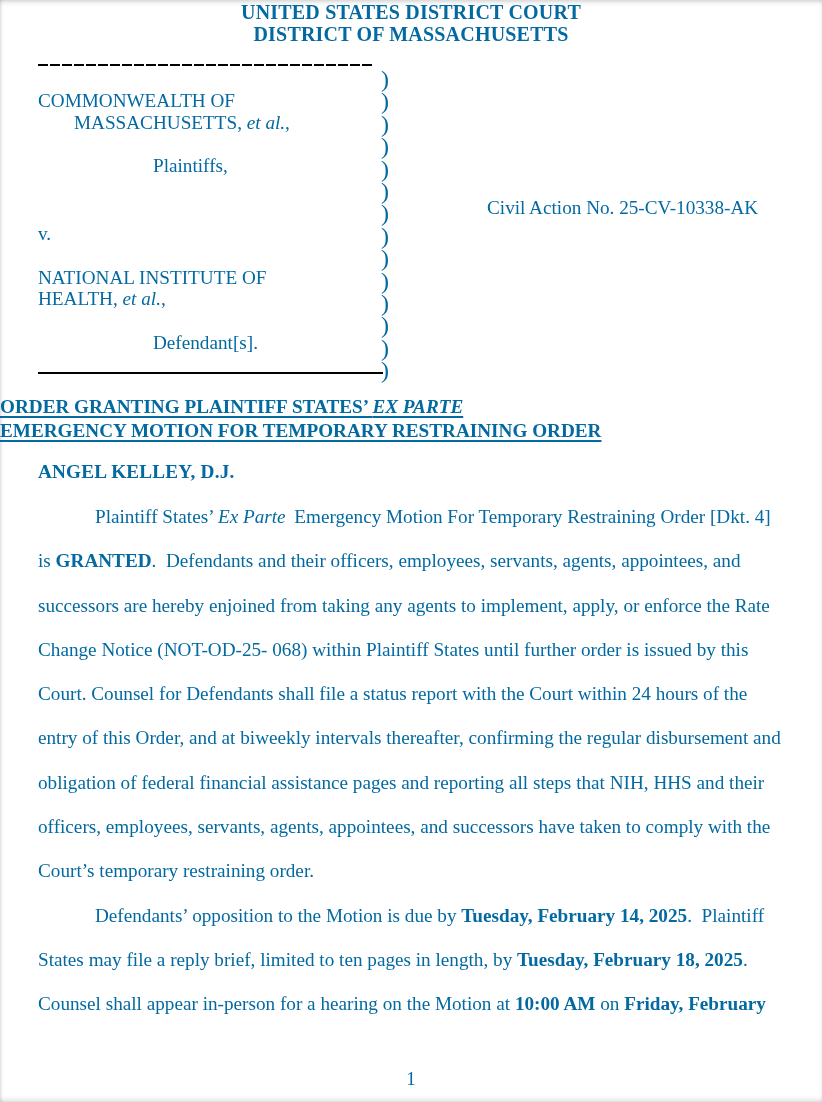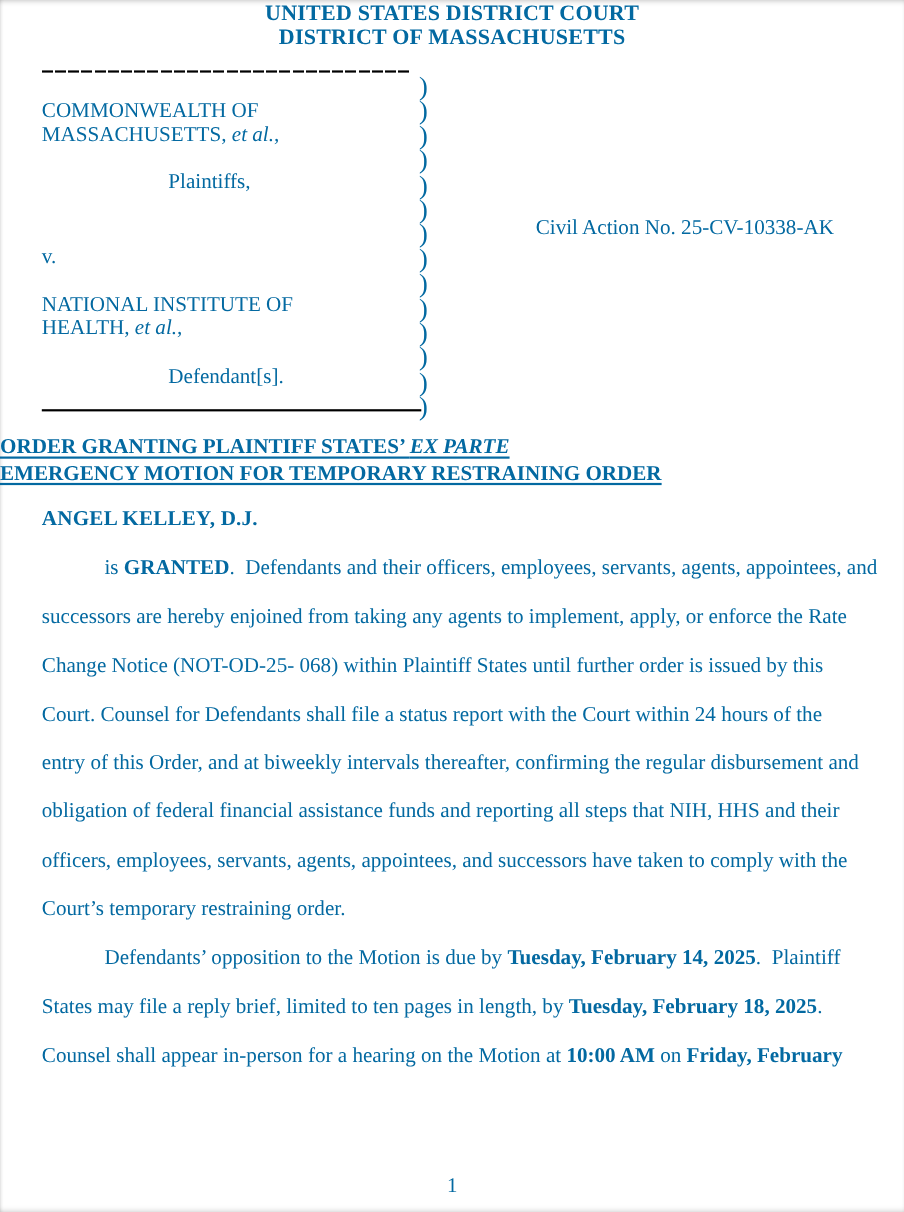--- a/index.html
+++ b/index.html
@@ -32,21 +32,21 @@
     position:absolute; left:38px; top:372px; width:345px; height:1.8px;
     background:#000;
   }
   .paren-col {
     position:absolute; left:381px; top:68px;
     font-size:24px; line-height:22.4px;
   }
   .cap-text { position:absolute; left:38px; line-height:22.4px; white-space:pre; }
   .cap-indent { left:153px; }
   #cap-plf1 { top:90px; }
-  #cap-plf2 { top:112px; }
+  #cap-plf2 { top:112px;margin-left:36px; }
   #cap-plaintiffs { top:155px; }
   #cap-v { top:223px; }
   #cap-def1 { top:267px; }
   #cap-def2 { top:288px; }
   #cap-defendants { top:332px; }
   #civil-action { position:absolute; left:443px; top:197px; line-height:22.4px; white-space:pre;margin-left:44px; }
 
   
   #order-title {
     position:absolute; top:395px; left:0; width:100%;
@@ -131,26 +131,27 @@
 
   <section id="order-title">
       <div class="line"><span class="s-b">ORDER GRANTING PLAINTIFF STATES’ </span><span class="s-b s-i">EX PARTE</span></div>
       <div class="line"><span class="s-b">EMERGENCY MOTION FOR TEMPORARY RESTRAINING ORDER</span></div>
     </section>
 
   <div id="judge">ANGEL KELLEY, D.J.</div>
 
   <section id="body-text">
     <div class="para">
+        <div class="line"><span>Plaintiff States’ </span><span class="s-i">Ex Parte</span><span>  Emergency Motion For Temporary Restraining Order [Dkt. 4]</span></div>
         <div class="line"><span>is </span><span class="s-b">GRANTED</span><span>.  Defendants and their officers, employees, servants, agents, appointees, and</span></div>
         <div class="line"><span>successors are hereby enjoined from taking any agents to implement, apply, or enforce the Rate</span></div>
         <div class="line"><span>Change Notice (NOT-OD-25- 068) within Plaintiff States until further order is issued by this</span></div>
         <div class="line"><span>Court. Counsel for Defendants shall file a status report with the Court within 24 hours of the</span></div>
         <div class="line"><span>entry of this Order, and at biweekly intervals thereafter, confirming the regular disbursement and</span></div>
-        <div class="line"><span>obligation of federal financial assistance funds and reporting all steps that NIH, HHS and their</span></div>
+        <div class="line"><span>obligation of federal financial assistance pages and reporting all steps that NIH, HHS and their</span></div>
         <div class="line"><span>officers, employees, servants, agents, appointees, and successors have taken to comply with the</span></div>
         <div class="line"><span>Court’s temporary restraining order.</span></div>
       </div>
     <div class="para">
         <div class="line"><span>Defendants’ opposition to the Motion is due by </span><span class="s-b">Tuesday, February 14, 2025</span><span>.  Plaintiff</span></div>
         <div class="line"><span>States may file a reply brief, limited to ten pages in length, by </span><span class="s-b">Tuesday, February 18, 2025</span><span>.</span></div>
         <div class="line"><span>Counsel shall appear in-person for a hearing on the Motion at </span><span class="s-b">10:00 AM</span><span> on </span><span class="s-b">Friday, February</span></div>
       </div>
   </section>
 

